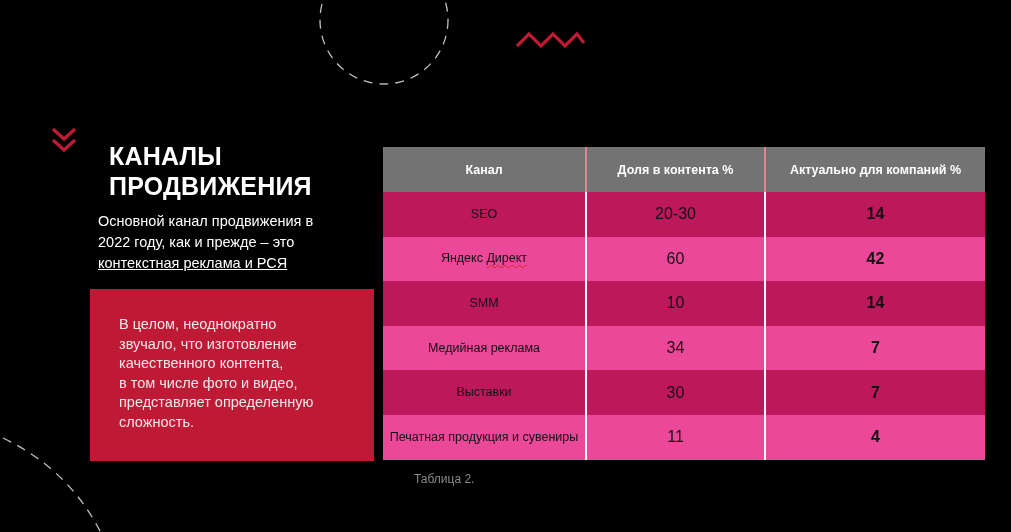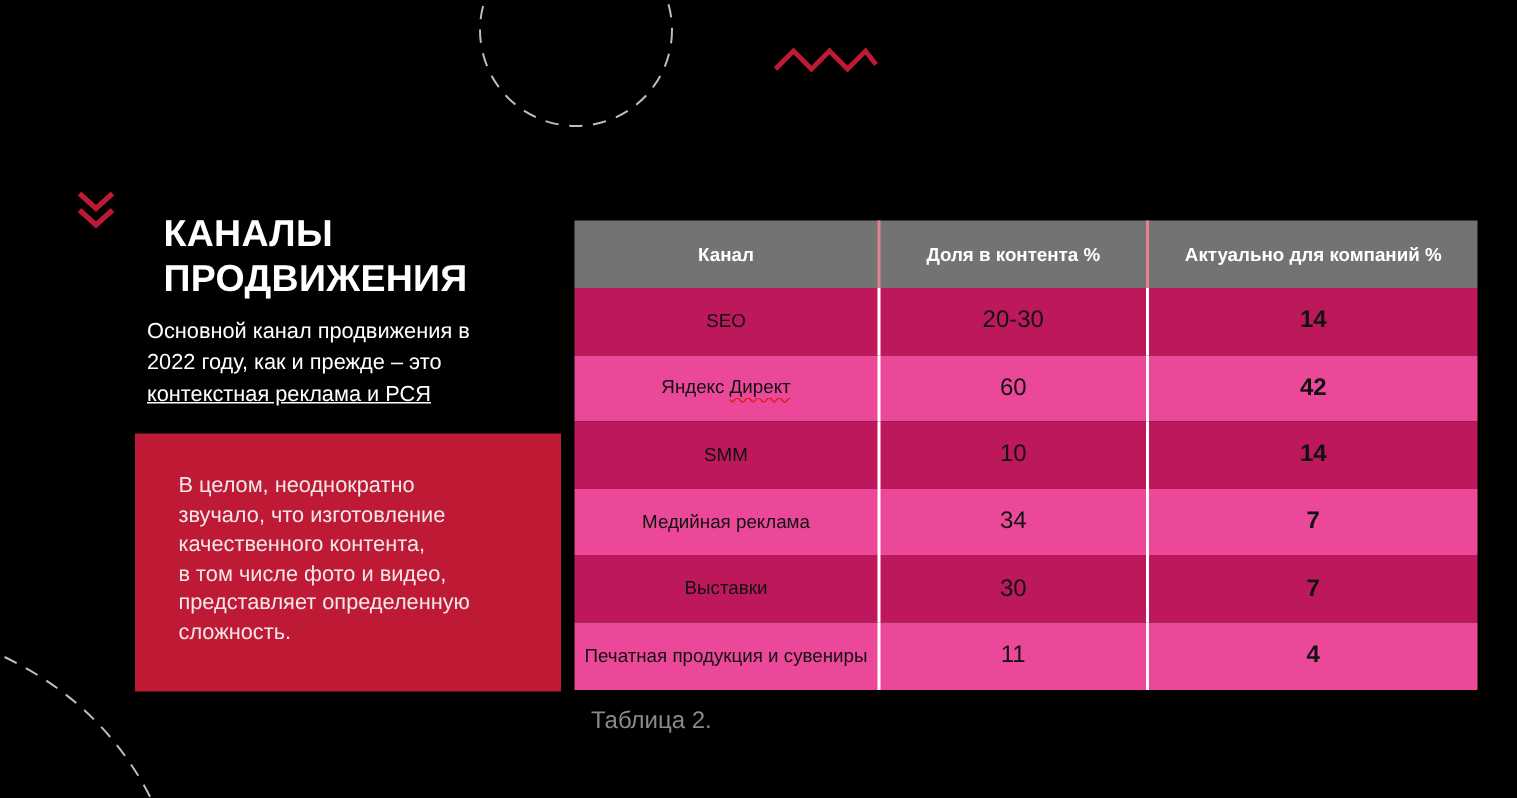--- a/index.html
+++ b/index.html
@@ -104,24 +104,24 @@
     td.c-name { font-size: 12.5px; line-height: 17px; }
     td.c-share { font-size: 16px; }
     td.c-rel { font-size: 16px; font-weight: bold; }
     .spell {
       text-decoration: underline wavy #d22;
       text-decoration-thickness: 1px;
       text-underline-offset: 2px;
     }
     .caption {
       position: absolute;
-      left: 394px;
+      left: 414px;
       top: 472px;
       color: #8a8a8a;
-      font-size: 16px;
+      font-size: 12px;
     }
   </style>
 </head>
 <body>
 
 <svg class="deco" viewBox="0 0 1011 532" xmlns="http://www.w3.org/2000/svg">
   <circle cx="384" cy="20" r="64" fill="none" stroke="#bfbfbf" stroke-width="1.3" stroke-dasharray="9 7"></circle>
   <path d="M 3 438 Q 70 470 102 535" fill="none" stroke="#bfbfbf" stroke-width="1.3" stroke-dasharray="9 7"></path>
   <polyline points="517,46 529,34 541,46 553,34 565,46 577,34 584,43" fill="none" stroke="#be1a35" stroke-width="3.2" stroke-linejoin="miter"></polyline>
 </svg>

